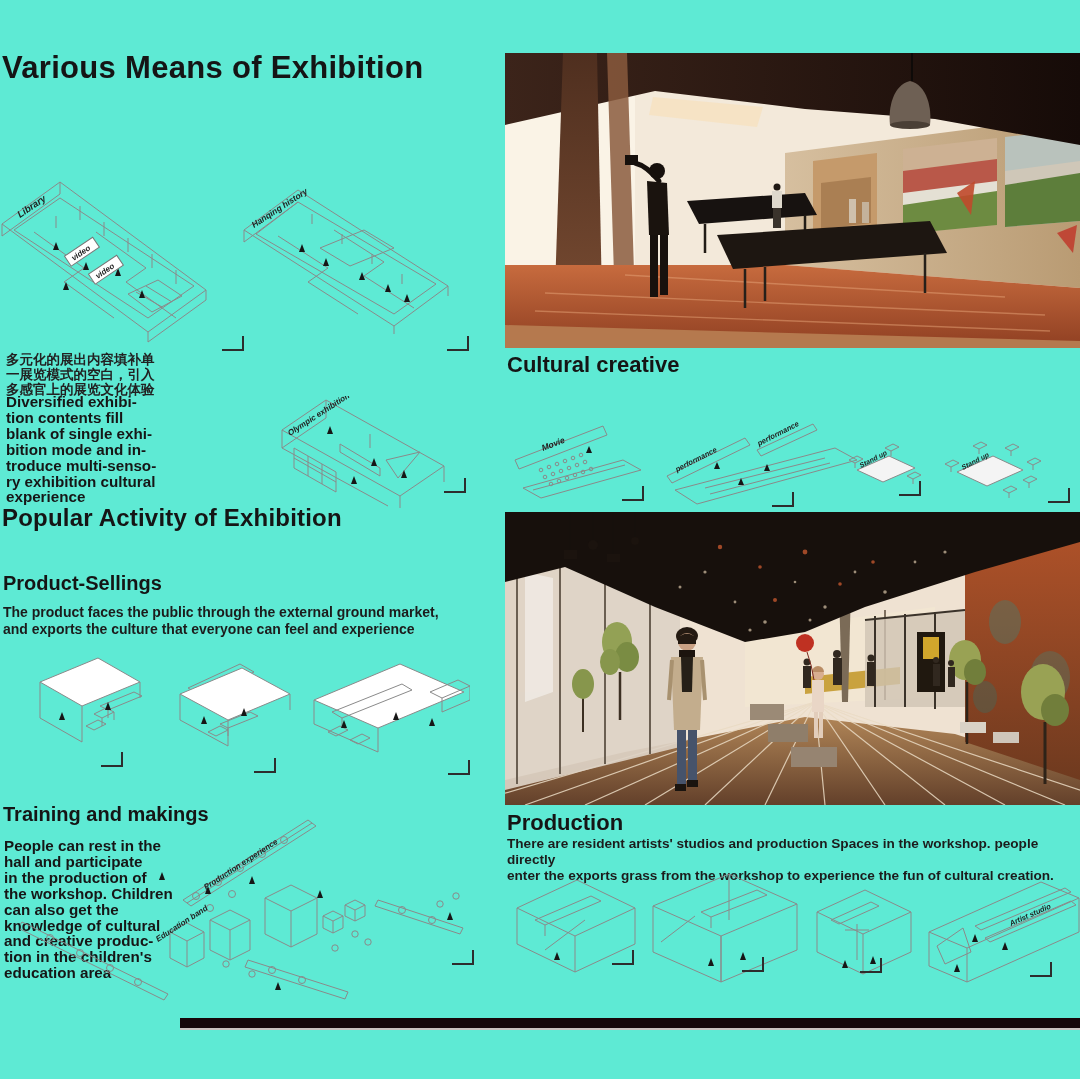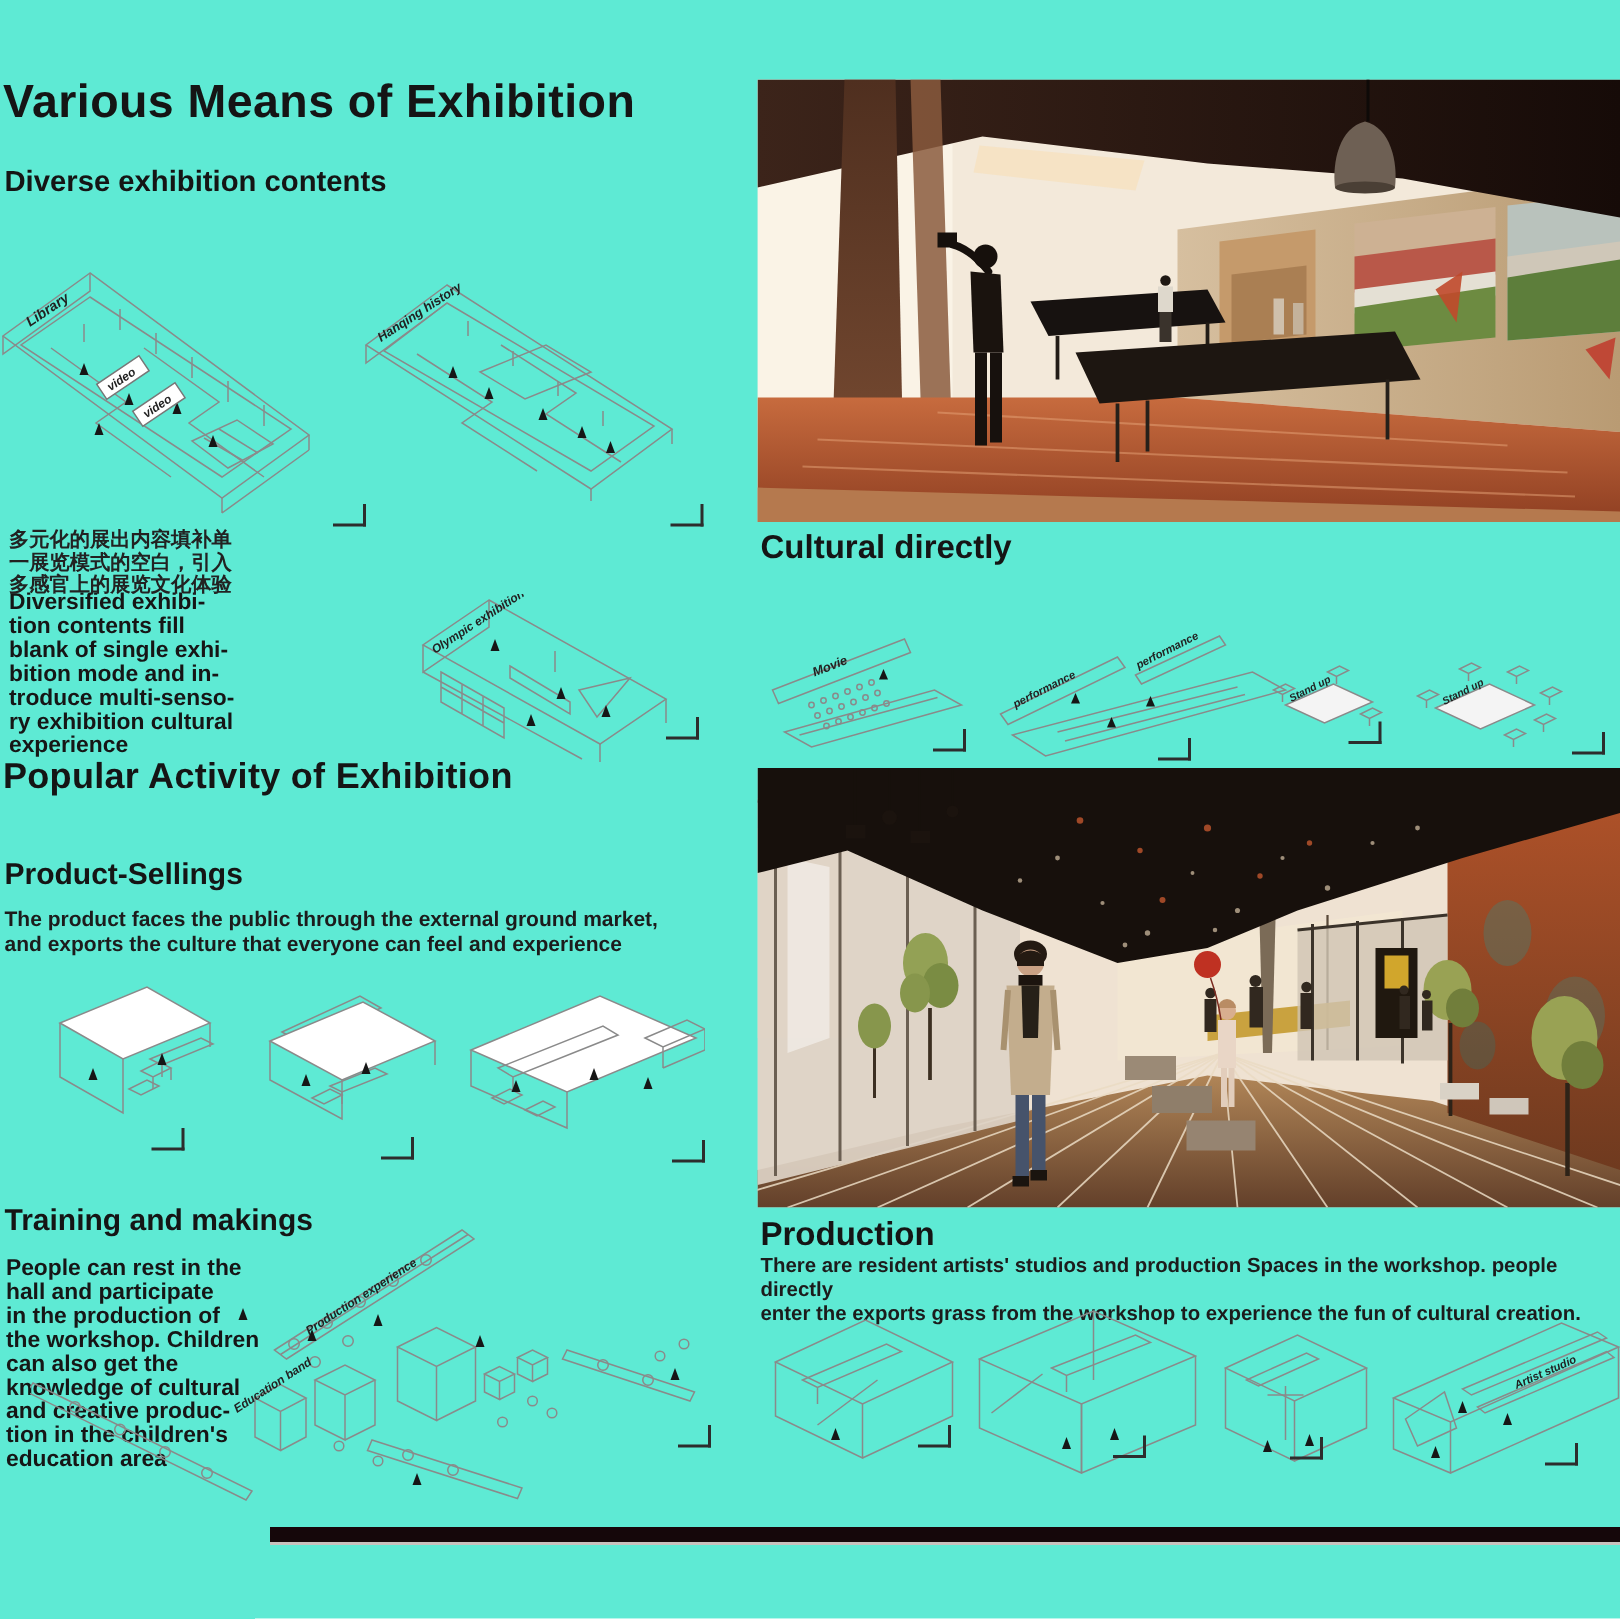--- a/index.html
+++ b/index.html
@@ -20,21 +20,20 @@
   svg text{font-family:"Liberation Sans",sans-serif;}
   .dlabel{font-style:italic;font-weight:700;fill:#222;}
   .bar{background:#15070a;box-shadow:0 2px 0 #c8c1be;}
 </style>
 </head>
 <body>
 
 <div class="board">
 
   <h1 class="abs h1" style="left:2px;top:50px;">Various Means of Exhibition</h1>
-  <h2 class="abs h2" style="left:3px;top:110px;font-size:19.5px;">Diverse exhibition contents</h2>
 
   <svg class="abs" style="left:0;top:176px;" width="240" height="172" viewBox="0 0 240 172">
     <g fill="none" stroke="#8a8a8a" stroke-width="1">
       <path d="M60,6 L2,48 L148,156 L206,114 Z"></path>
       <path d="M60,22 L14,54 L148,142 L194,110 Z"></path>
       <path d="M2,48 L2,60 L60,18 L60,6"></path>
       <path d="M148,156 L148,166 M206,114 L206,124 M148,166 L206,124"></path>
       <path d="M34,56 L84,92 L64,106 L114,142"></path>
       <path d="M96,56 L146,92 L126,106 L176,142"></path>
       <path d="M80,30 v14 M104,46 v14 M128,62 v14 M152,78 v14 M176,94 v14 M56,40 v12"></path>
@@ -279,21 +278,21 @@
         <rect x="5" y="70" width="8" height="60" fill="#17110d"></rect>
       </g>
     </g>
     <g>
       <circle cx="272" cy="134" r="3.5" fill="#1f1813"></circle>
       <rect x="267" y="138" width="10" height="17" fill="#ded8cc"></rect>
       <rect x="268" y="155" width="8" height="20" fill="#3a332c"></rect>
     </g>
   </svg>
 
-  <h2 class="abs h2r" style="left:507px;top:352px;">Cultural directly</h2>
+  <h2 class="abs h2r" style="left:507px;top:352px;">Cultural creative</h2>
 
   <svg class="abs" style="left:505px;top:418px;" width="575" height="90" viewBox="0 0 575 90">
     <g fill="none" stroke="#8a8a8a" stroke-width="1">
       <path d="M10,42 L98,8 L102,17 L14,51 Z"></path>
       <circle cx="36" cy="52" r="1.8"></circle>
         <circle cx="44" cy="49" r="1.8"></circle>
         <circle cx="52" cy="46" r="1.8"></circle>
         <circle cx="60" cy="43" r="1.8"></circle>
         <circle cx="68" cy="40" r="1.8"></circle>
         <circle cx="76" cy="37" r="1.8"></circle>

